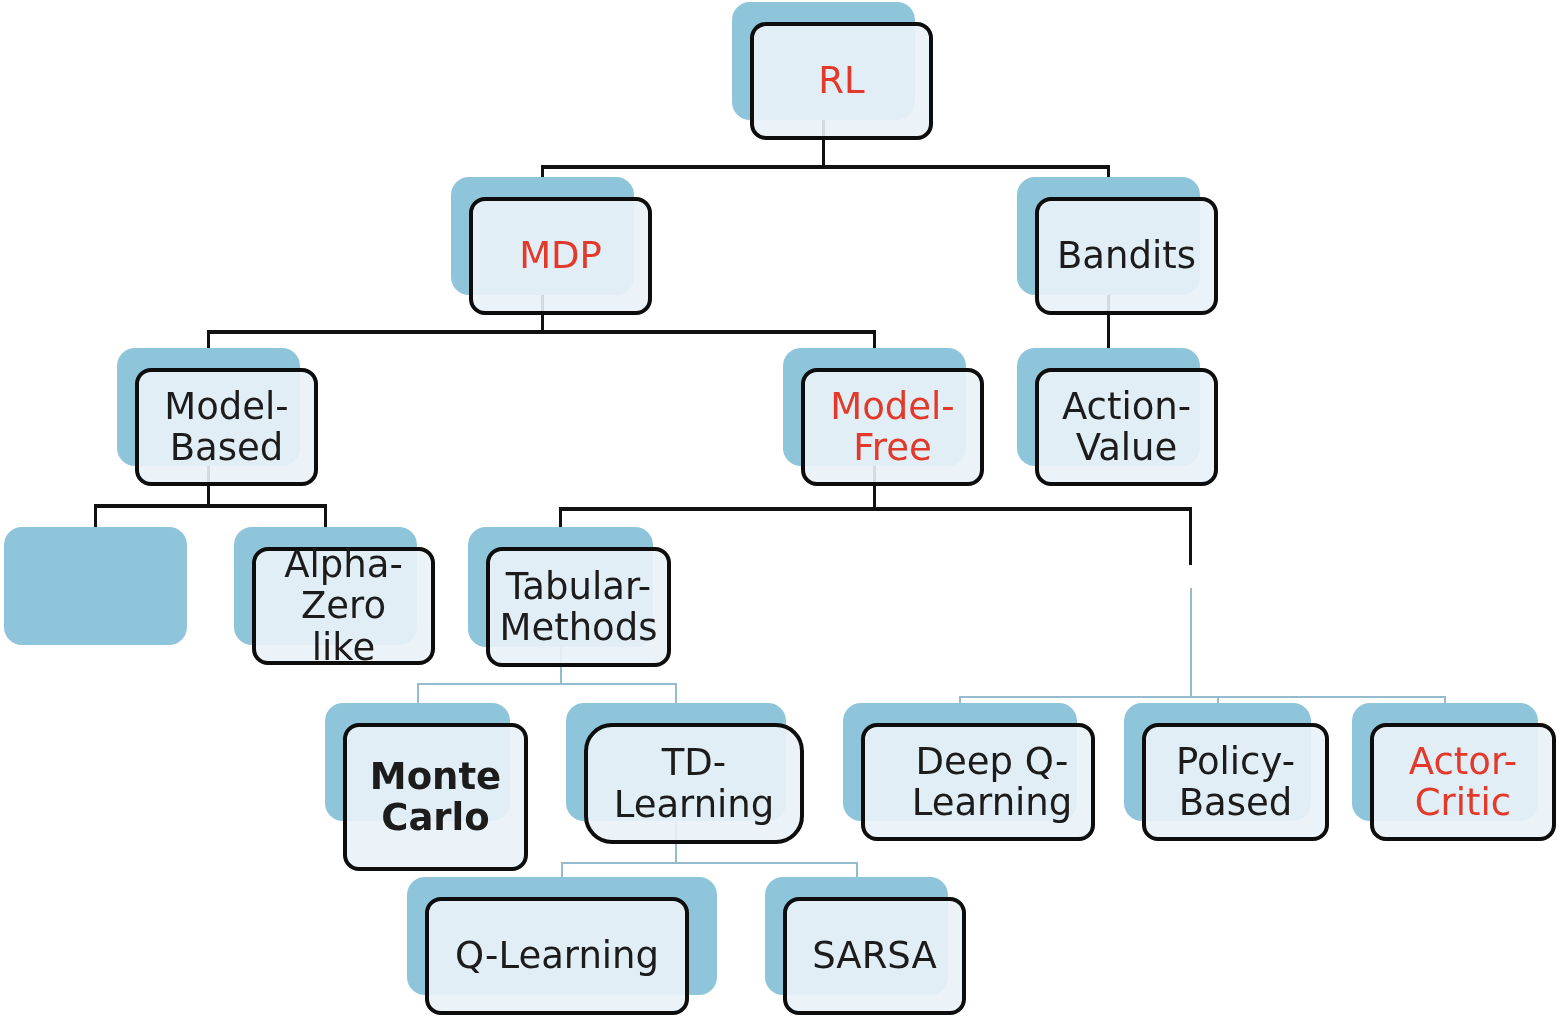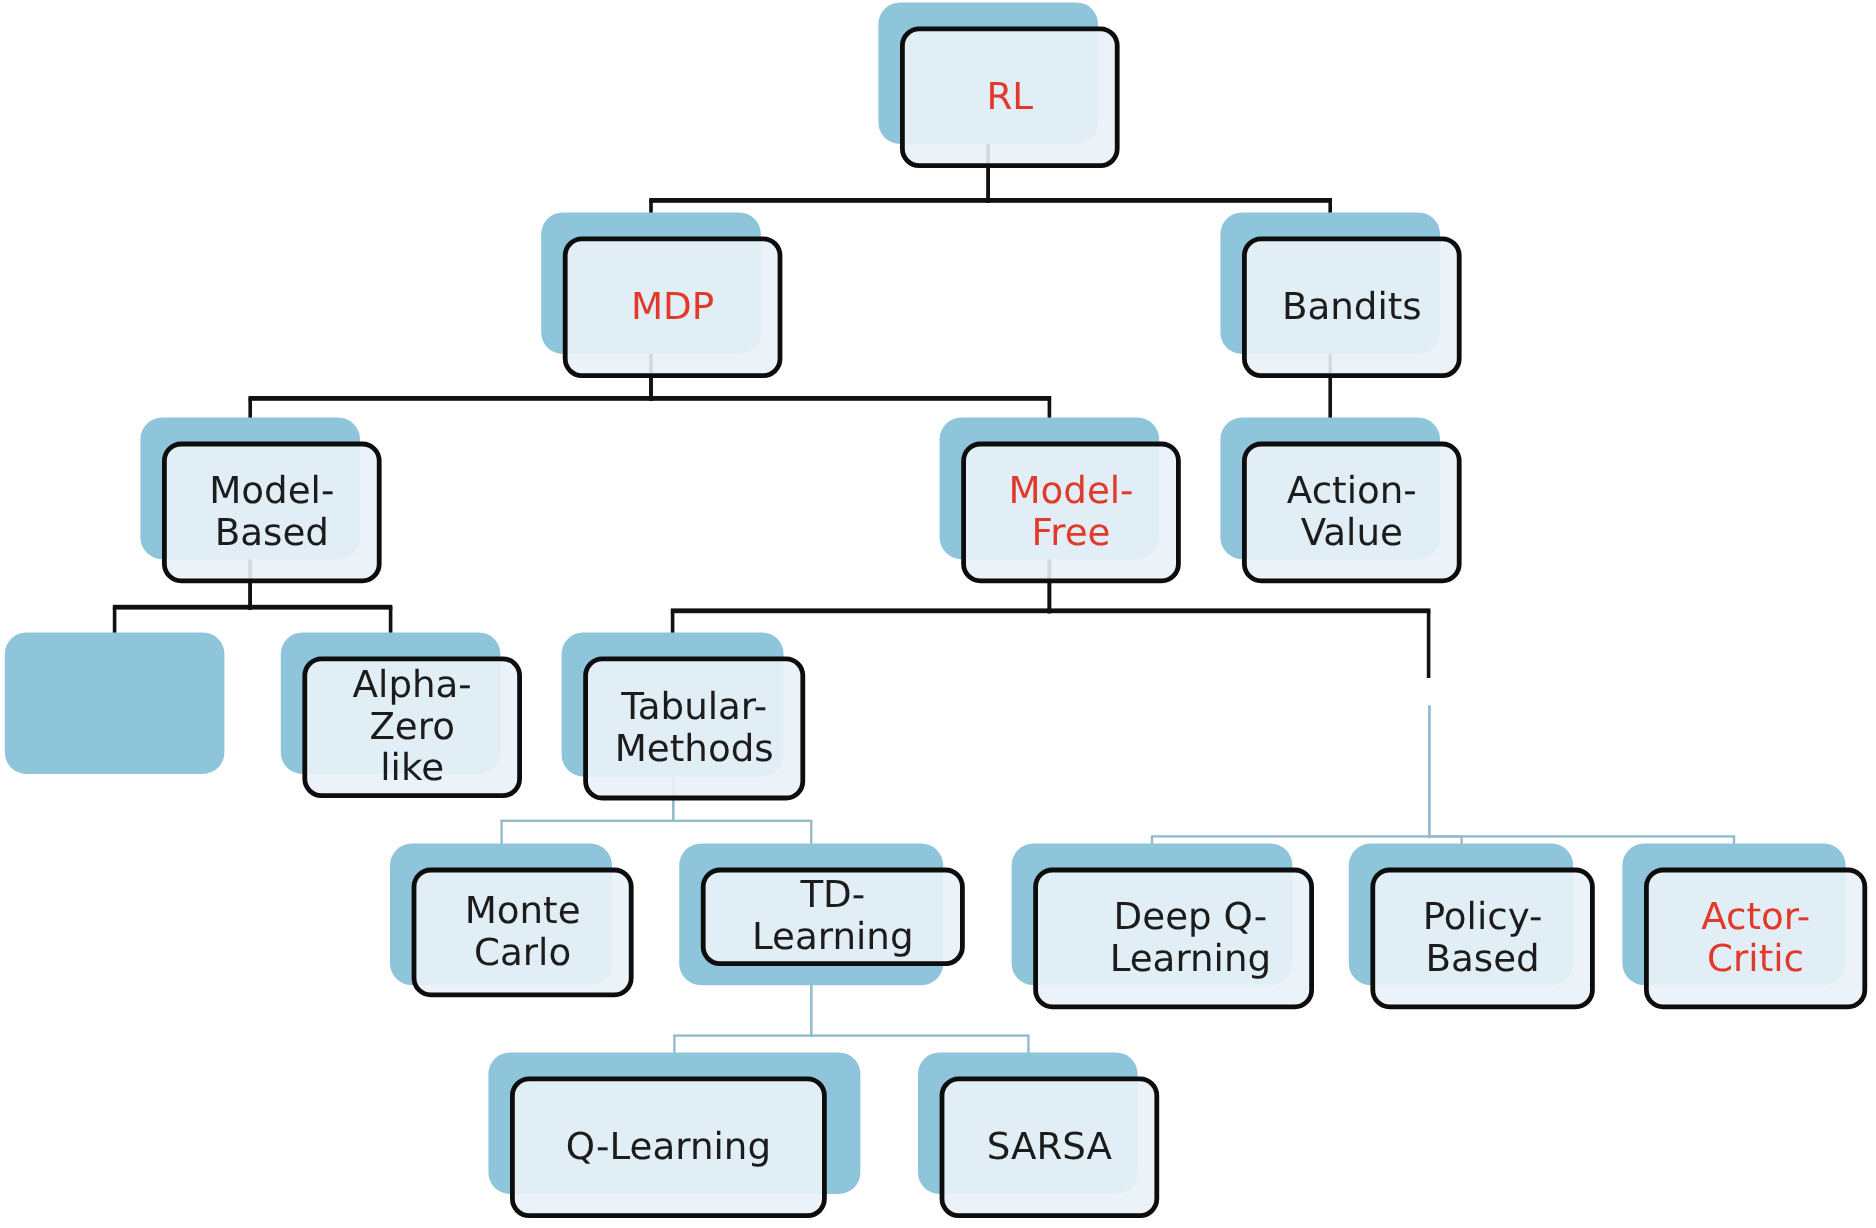--- a/index.html
+++ b/index.html
@@ -39,21 +39,21 @@
     box-sizing: border-box;
     border: 4.5px solid var(--border-black, #0d0d0d);
     border-radius: 16px;
     background: var(--box-fill, rgba(234,242,247,0.9));
     display: flex;
     align-items: center;
     justify-content: center;
     z-index: 3;
   }
   .node-label {
-    font-size: 31px;
+    font-size: 37px;
     line-height: 1.12;
     text-align: center;
     white-space: pre-line;
     letter-spacing: 0px;
     color: var(--text-black, #1c1c1c);
   }
   .node-label.red {
     color: var(--text-red, #e2392b);
   }
 </style>
@@ -159,28 +159,28 @@
     </div>
     <div class="node" style="left: 468px; top: 527px; width: 197px; height: 140px; padding-left: 31px;">
       <div class="node-shadow" style="width: 185px; height: 120px;"></div>
       <div class="node-box" style="width: 185px; height: 120px;">
         <div class="node-label">Tabular-
 Methods</div>
       </div>
     </div>
     <div class="node" style="left: 325px; top: 703px; width: 203px; height: 138px;">
       <div class="node-shadow" style="width: 185px; height: 118px;"></div>
-      <div class="node-box" style="width: 185px; height: 108px;">
+      <div class="node-box" style="width: 185px; height: 148px; font-weight: bold;">
         <div class="node-label">Monte
 Carlo</div>
       </div>
     </div>
     <div class="node" style="left: 566px; top: 703px; width: 238px; height: 138px;">
       <div class="node-shadow" style="width: 220px; height: 118px;"></div>
-      <div class="node-box" style="width: 220px; height: 82px;">
+      <div class="node-box" style="width: 220px; height: 121px; border-radius: 28px;">
         <div class="node-label">TD-
 Learning</div>
       </div>
     </div>
     <div class="node" style="left: 843px; top: 703px; width: 252px; height: 138px;">
       <div class="node-shadow" style="width: 234px; height: 118px;"></div>
       <div class="node-box" style="width: 234px; height: 118px; padding-left: 28px;">
         <div class="node-label">Deep Q-
 Learning</div>
       </div>

